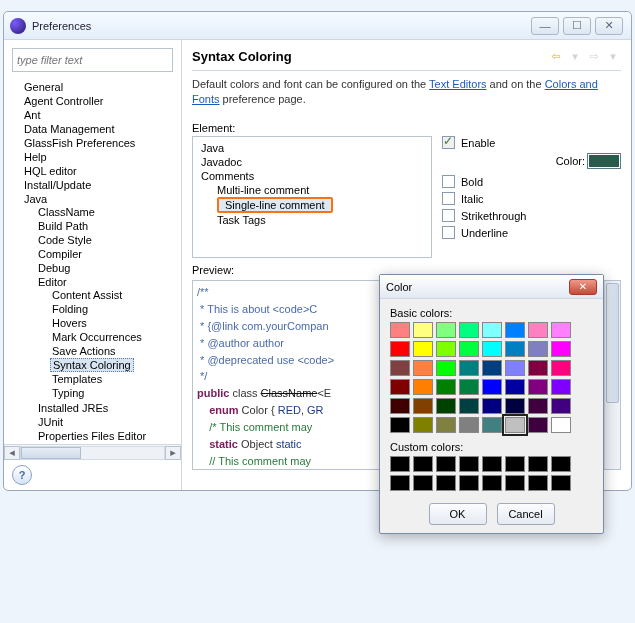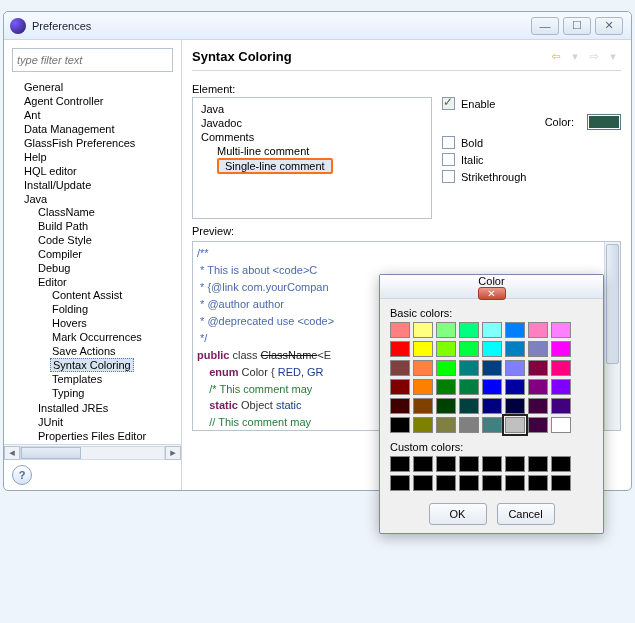--- a/index.html
+++ b/index.html
@@ -37,29 +37,29 @@
 .elem-box { width:240px; height:122px; border:1px solid #b8c4d0; padding:4px; overflow:auto;}
 .elem-box div { padding:1px 0 1px 4px; cursor:default;}
 .elem-box .indent { padding-left:20px;}
 .elem-box .sel { background:#e0e8f2; border:2px solid #f97316; border-radius:2px; display:inline-block; padding:0 6px; margin-left:20px;}
 .opts { flex:1; }
 .opt { display:flex; align-items:flex-end; margin-bottom:4px;}
 .opt .cb { width:13px;height:13px;border:1px solid #8a9ab0; background:#fff; margin-right:6px; position:relative;}
 .opt .cb.checked::after{ content:"✓"; position:absolute; top:-3px; left:0; color:#3a7a3a; font-size:12px;}
 .opt .cb.disabled{ background:#f0f0f0;}
 .swatch { width:34px;height:16px; border:1px solid #5a7a8a; background:#2a5a4a; display:inline-block; box-shadow:inset 0 0 0 1px #fff;}
-.colorrow{ display:flex; align-items:center; gap:13px; margin-bottom:6px; justify-content:flex-end;}
+.colorrow{ display:flex; align-items:center; gap:2px; margin-bottom:6px; justify-content:flex-end;}
 .preview-box { border:1px solid #b8c4d0; height:190px; margin-top:2px; overflow:auto; padding:4px; position:relative;}
 .preview-box pre { font-family:"Consolas","Courier New",monospace; font-size:11px; line-height:1.45; color:#333;}
 .c-doc{color:#4a6aaa;} .c-kw{color:#7a1a5a;font-weight:bold;} .c-cls{text-decoration:line-through;color:#111;} .c-str{color:#1a3a8a;} .c-cmt{color:#2a7a3a;}
 .vscroll{ position:absolute; right:0; top:0; bottom:0; width:16px; background:#eef2f7; border-left:1px solid #d3dbe4;}
 .vscroll .vthumb{ position:absolute; left:1px; right:1px; top:2px; height:120px; background:linear-gradient(90deg,#e7eef7,#cfdaea); border:1px solid #aebed0; border-radius:2px;}
 
 .dlg { position:absolute; left:379px; top:274px; width:225px; background:#f0f0f0; border:1px solid #7a8aa8; border-radius:2px; box-shadow:0 3px 14px rgba(0,0,0,.3);}
-.dlg .dlg-tb{ height:24px; background:linear-gradient(#fff,#e3e9f3); display:flex; align-items:center; padding:0 6px; border-bottom:1px solid #cfd6e0;flex-direction:column;}
+.dlg .dlg-tb{ height:24px; background:linear-gradient(#fff,#e3e9f3); display:flex; align-items:center; padding:8px 6px; border-bottom:1px solid #cfd6e0;}
 .dlg .dlg-tb span{ flex:1;}
 .dlg .xbtn{ width:28px;height:16px;background:linear-gradient(#e98,#c54a3a);border:1px solid #a43a2a;border-radius:3px;display:flex;align-items:center;justify-content:center;color:#fff;font-size:10px;}
 .dlg-body{ padding:8px 10px;}
 .grid { display:grid; grid-template-columns: repeat(8, 20px); gap:3px; margin:3px 0 8px;}
 .cell { width:20px; height:16px; border:1px solid #888; cursor:crosshair;}
 .cell.sel { outline:2px solid #222; outline-offset:1px;}
 .btn { height:22px; border:1px solid #a0acbc; background:linear-gradient(#fbfcfe,#e5eaf2); border-radius:3px; padding:0 10px; cursor:default;}
 .dlg-btns{ display:flex; gap:10px; justify-content:center; margin-top:12px;}
 .def-btn{ width:100%; margin-top:2px;}
 </style>
@@ -125,43 +125,50 @@
     </div>
 
     <div class="right">
       <div class="hdr">
         <h2>Syntax Coloring</h2>
         <span class="navbtn">⇦</span>
           <span class="navbtn disabled">▾</span>
         <span class="navbtn disabled">⇨</span>
           <span class="navbtn disabled">▾</span>
       </div>
+      <div class="desc">
+        <span>Default colors and font can be configured on the </span><a>Text Editors</a><span> and on the </span><a>Colors and Fonts</a><span> preference page.</span>
+      </div>
       <div class="label">Element:</div>
       <div class="elem-row">
-        <div class="elem-box" id="elem-box"><div>Java</div><div>Javadoc</div><div>Comments</div><div class="indent">Multi-line comment</div><div class="sel">Single-line comment</div></div>
+        <div class="elem-box" id="elem-box"><div>Java</div><div>Javadoc</div><div>Comments</div><div class="indent">Multi-line comment</div><div class="sel">Single-line comment</div><div class="indent">Task Tags</div></div>
         <div class="opts">
           <div class="opt">
               <span class="cb checked disabled"></span>
               <span>Enable</span>
             </div>
           <div class="colorrow">
               <span>Color:</span>
               <span class="swatch"></span>
             </div>
           <div class="opt">
               <span class="cb"></span>
               <span>Bold</span>
             </div>
           <div class="opt">
               <span class="cb"></span>
               <span>Italic</span>
             </div>
           <div class="opt">
               <span class="cb"></span>
               <span>Strikethrough</span>
+            </div>
+          <div class="opt">
+              <span class="cb"></span>
+              <span>Underline</span>
             </div>
         </div>
       </div>
       <div class="label">Preview:</div>
       <div class="preview-box">
 <pre><span class="c-doc">/**</span>
 <span class="c-doc"> * This is about &lt;code&gt;C</span>
 <span class="c-doc"> * {@link com.yourCompan</span>
 <span class="c-doc"> * @author author</span>
 <span class="c-doc"> * @deprecated use &lt;code&gt;</span>

